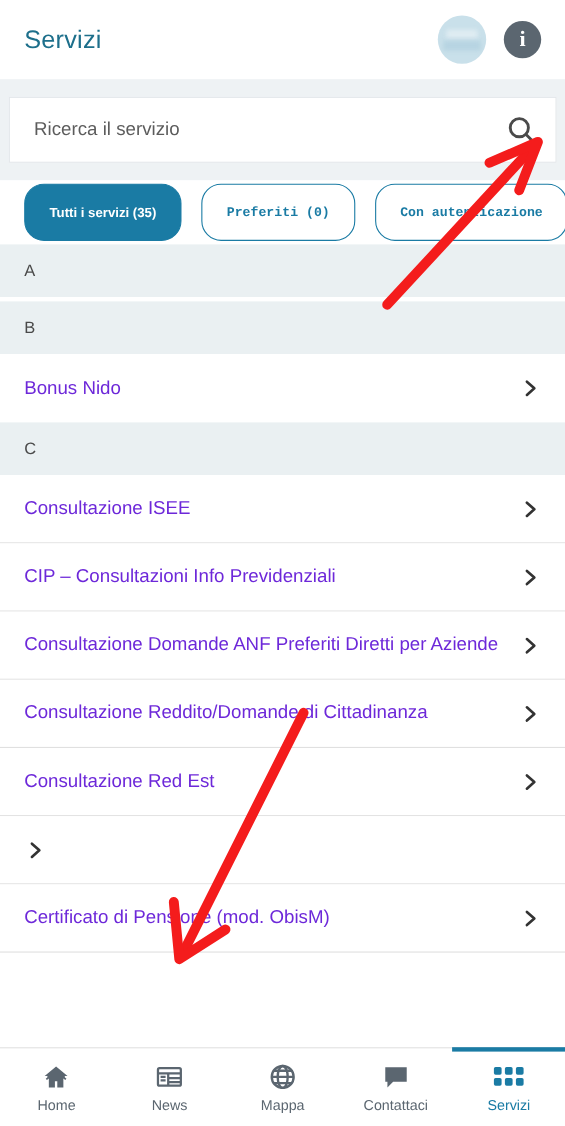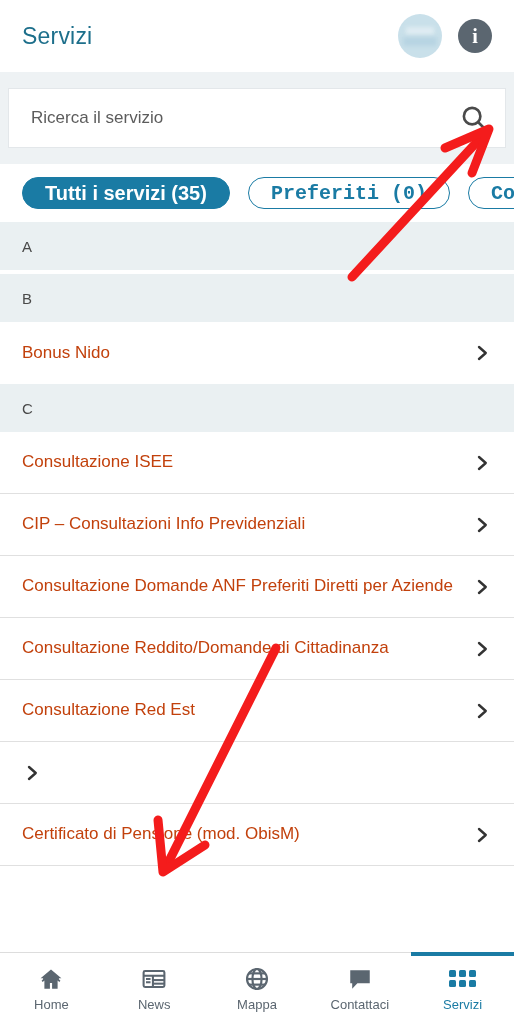--- a/index.html
+++ b/index.html
@@ -120,27 +120,27 @@
     flex: 0 0 58px;
     background: #ffffff;
     display: flex;
     align-items: center;
     gap: 18px;
     padding: 0 22px;
     overflow: hidden;
     white-space: nowrap;
   }
   .chip {
-    height: 32px;
+    height: 52px;
     border-radius: 18px;
     display: flex;
     align-items: center;
     justify-content: center;
     padding: 0 22px;
-    font-size: 20px;
+    font-size: 12px;
     font-weight: bold;
     white-space: nowrap;
     flex: 0 0 auto;
   }
   .chip.active {
     background: #1a7ba4;
     color: #ffffff;
     border: 1px solid #1a7ba4;
   }
   .chip.idle {
@@ -172,21 +172,21 @@
     display: flex;
     align-items: center;
     padding: 10px 22px 10px 22px;
     background: #ffffff;
     border-bottom: 1px solid #e0e0e0;
   }
   .list-item.nodivider { border-bottom: none; }
   .list-item-label {
     flex: 1 1 auto;
     font-size: 17px;
-    color: #c2410c;
+    color: #6d28d9;
     line-height: 1.3;
     padding-right: 14px;
   }
   .chev {
     flex: 0 0 20px;
     display: flex;
     align-items: center;
     justify-content: center;
   }
 

